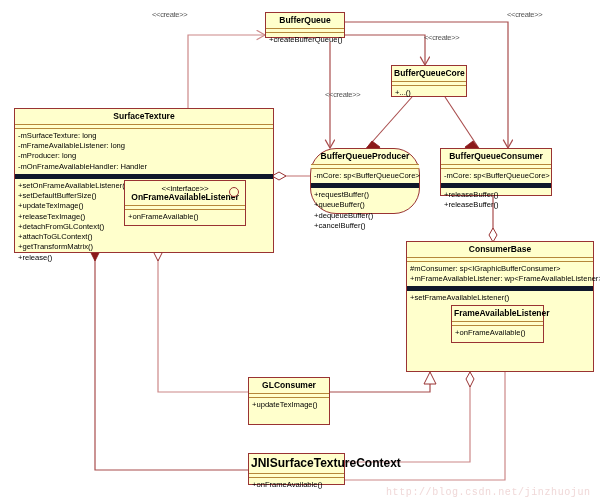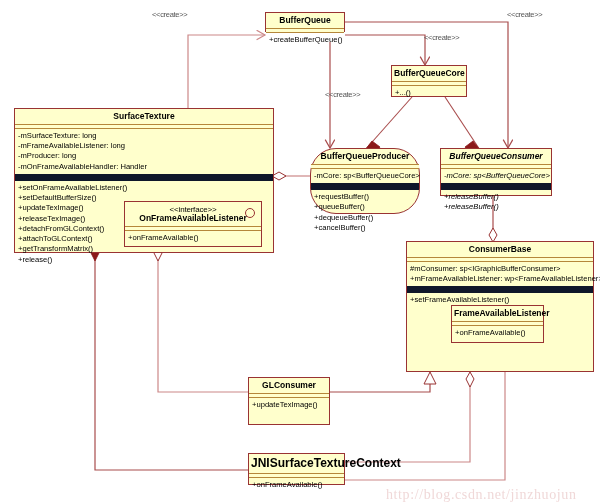--- a/index.html
+++ b/index.html
@@ -52,21 +52,21 @@
   .title-strip {
     height: 3px;
     border-bottom: 1px solid #b5873a;
     background: #ffffcc;
   }
   .uml-compartment {
     font-size: 7.6px;
     color: #000000;
     padding: 2px 3px 2px 3px;
     line-height: 1.35;
-    border-bottom: 7px solid #0f172a;
+    border-bottom: 5px solid #0f172a;
   }
   .uml-compartment.last {
     border-bottom: none;
   }
   .uml-compartment div {
     white-space: nowrap;
   }
   .iface-circle {
     position: absolute;
     right: 6px;
@@ -80,22 +80,22 @@
   .stereo-label {
     position: absolute;
     font-size: 7.5px;
     color: #555555;
     letter-spacing: -0.3px;
     white-space: nowrap;
     z-index: 6;
   }
   .watermark {
     position: absolute;
-    font-family: Liberation Serif, serif;
-    font-size: 14px;
+    font-family: Liberation Mono, monospace;
+    font-size: 10px;
     color: #f0d8d8;
     letter-spacing: 0.6px;
     white-space: nowrap;
     z-index: 2;
   }
 </style>
 </head>
 <body>
 
 <div id="canvas">
@@ -186,33 +186,33 @@
       <div>+setDefaultBufferSize()</div>
       <div>+updateTexImage()</div>
       <div>+releaseTexImage()</div>
       <div>+detachFromGLContext()</div>
       <div>+attachToGLContext()</div>
       <div>+getTransformMatrix()</div>
       <div>+release()</div>
     </div>
   </div>
 
-  <div class="uml-class" style="left:124px; top:201px; width:138px; height:46px; z-index:7;">
+  <div class="uml-class" style="left:124px; top:180px; width:122px; height:46px; z-index:7;">
     <div class="uml-title" style="position:relative;">
       <span class="stereo">&lt;&lt;interface&gt;&gt;</span>
       <span>OnFrameAvailableListener</span>
       <span class="iface-circle"></span>
     </div>
     <div class="title-strip"></div>
     <div class="uml-compartment last">
       <div>+onFrameAvailable()</div>
     </div>
   </div>
 
-  <div class="uml-class" style="left:265px; top:12px; width:80px; height:20px;">
+  <div class="uml-class" style="left:265px; top:12px; width:80px; height:26px;">
     <div class="uml-title">BufferQueue</div>
     <div class="title-strip"></div>
     <div class="uml-compartment last">
       <div>+createBufferQueue()</div>
     </div>
   </div>
 
   <div class="uml-class" style="left:391px; top:65px; width:76px; height:32px;">
     <div class="uml-title">BufferQueueCore</div>
     <div class="title-strip"></div>
@@ -228,21 +228,21 @@
       <div>-mCore: sp&lt;BufferQueueCore&gt;</div>
     </div>
     <div class="uml-compartment last">
       <div>+requestBuffer()</div>
       <div>+queueBuffer()</div>
       <div>+dequeueBuffer()</div>
       <div>+cancelBuffer()</div>
     </div>
   </div>
 
-  <div class="uml-class" style="left:440px; top:148px; width:112px; height:48px;font-style:italic;">
+  <div class="uml-class" style="left:440px; top:148px; width:112px; height:48px;">
     <div class="uml-title">BufferQueueConsumer</div>
     <div class="title-strip"></div>
     <div class="uml-compartment">
       <div>-mCore: sp&lt;BufferQueueCore&gt;</div>
     </div>
     <div class="uml-compartment last">
       <div>+releaseBuffer()</div>
       <div>+releaseBuffer()</div>
     </div>
   </div>

